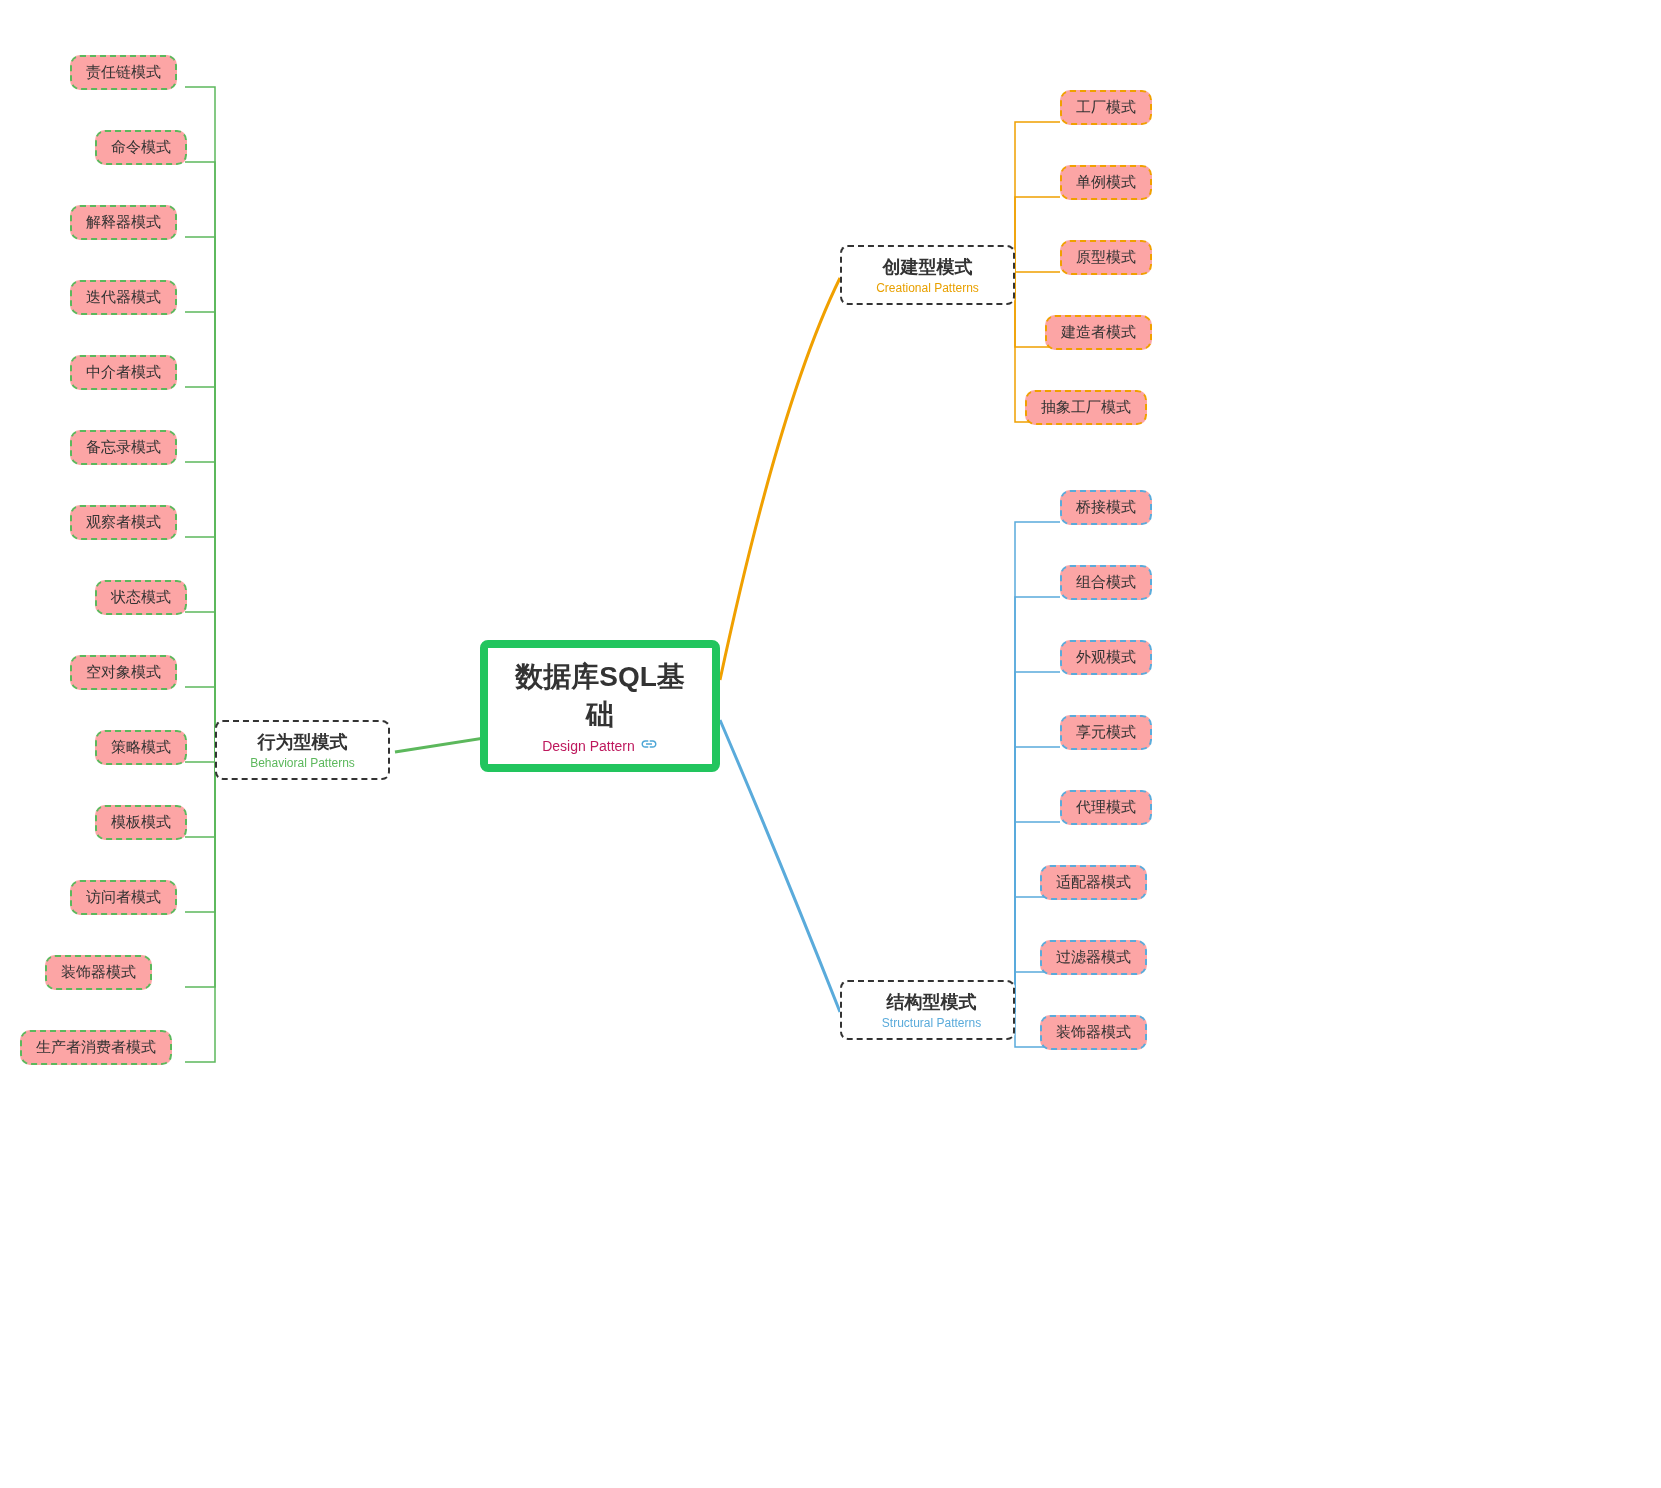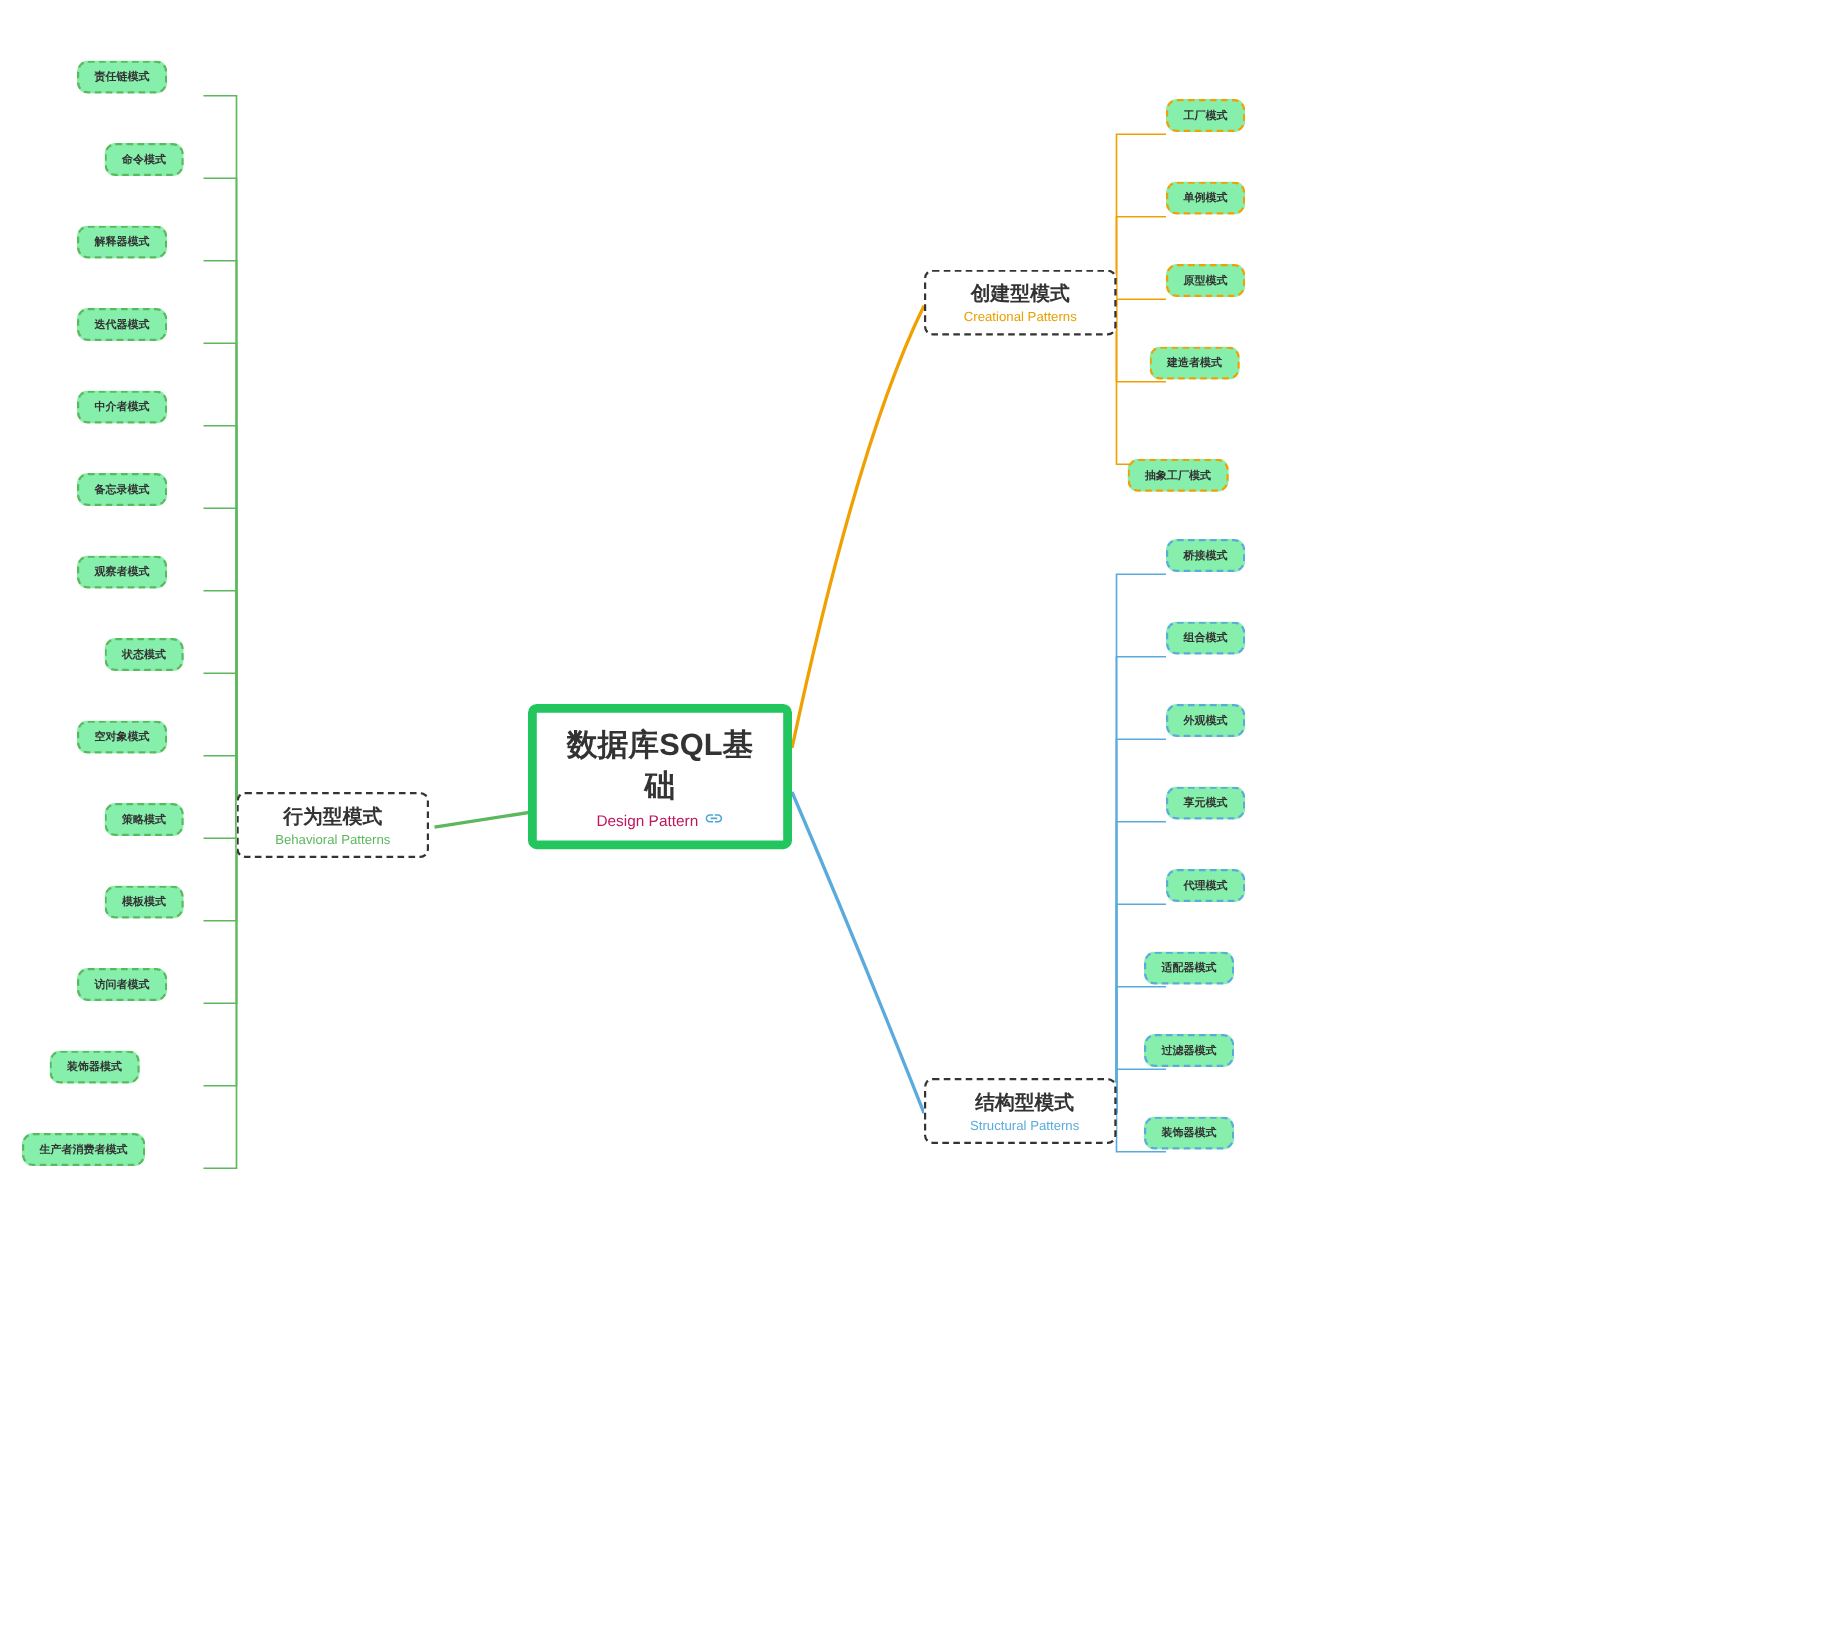--- a/index.html
+++ b/index.html
@@ -61,25 +61,24 @@
     .cat-node .sub-text {
       font-size: 12px;
       margin-top: 2px;
     }
 
     
     .leaf-node {
       border: 2px dashed;
       border-radius: 10px;
       padding: 6px 14px;
-      background: #86efac;
-      font-size: 10px;
+      background: #fca5a5;
+      font-size: 15px;
       color: #333;
       white-space: nowrap;
-      font-weight: bold;
     }
     .leaf-green { border-color: #5cb85c; }
     .leaf-orange { border-color: #f0a000; }
     .leaf-blue { border-color: #5aabdb; }
   </style>
 </head>
 <body>
 
 <svg id="canvas" xmlns="http://www.w3.org/2000/svg">
 
@@ -206,21 +205,21 @@
   </div>
 <div class="node leaf-node leaf-orange" style="left:1060px; top:165px;">
     <span>单例模式</span>
   </div>
 <div class="node leaf-node leaf-orange" style="left:1060px; top:240px;">
     <span>原型模式</span>
   </div>
 <div class="node leaf-node leaf-orange" style="left:1045px; top:315px;">
     <span>建造者模式</span>
   </div>
-<div class="node leaf-node leaf-orange" style="left:1025px; top:390px;margin-top:27px;">
+<div class="node leaf-node leaf-orange" style="left:1025px; top:390px;">
     <span>抽象工厂模式</span>
   </div>
 
 <div class="node leaf-node leaf-blue" style="left:1060px; top:490px;">
     <span>桥接模式</span>
   </div>
 <div class="node leaf-node leaf-blue" style="left:1060px; top:565px;">
     <span>组合模式</span>
   </div>
 <div class="node leaf-node leaf-blue" style="left:1060px; top:640px;align-items:center;">

